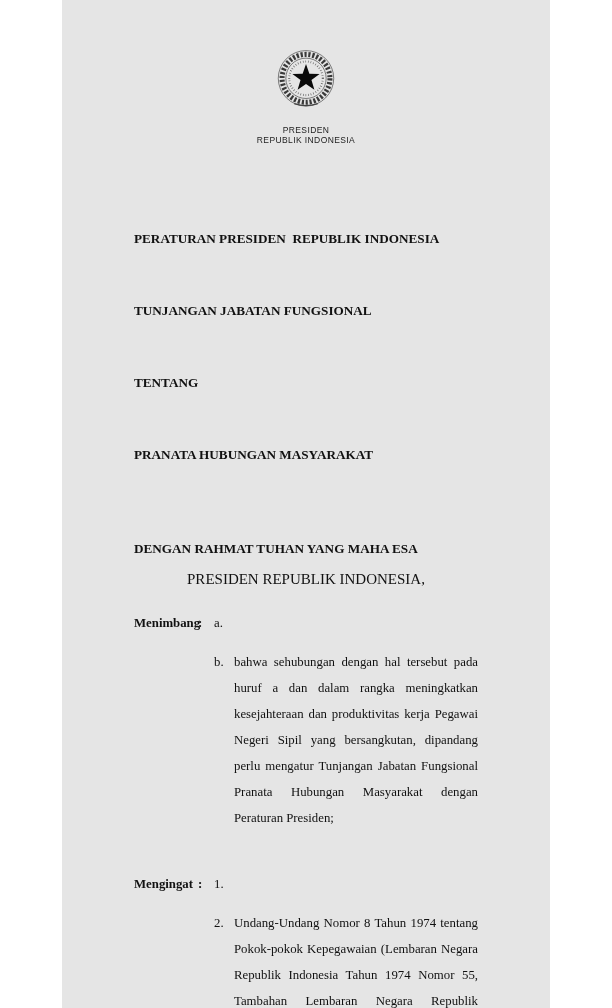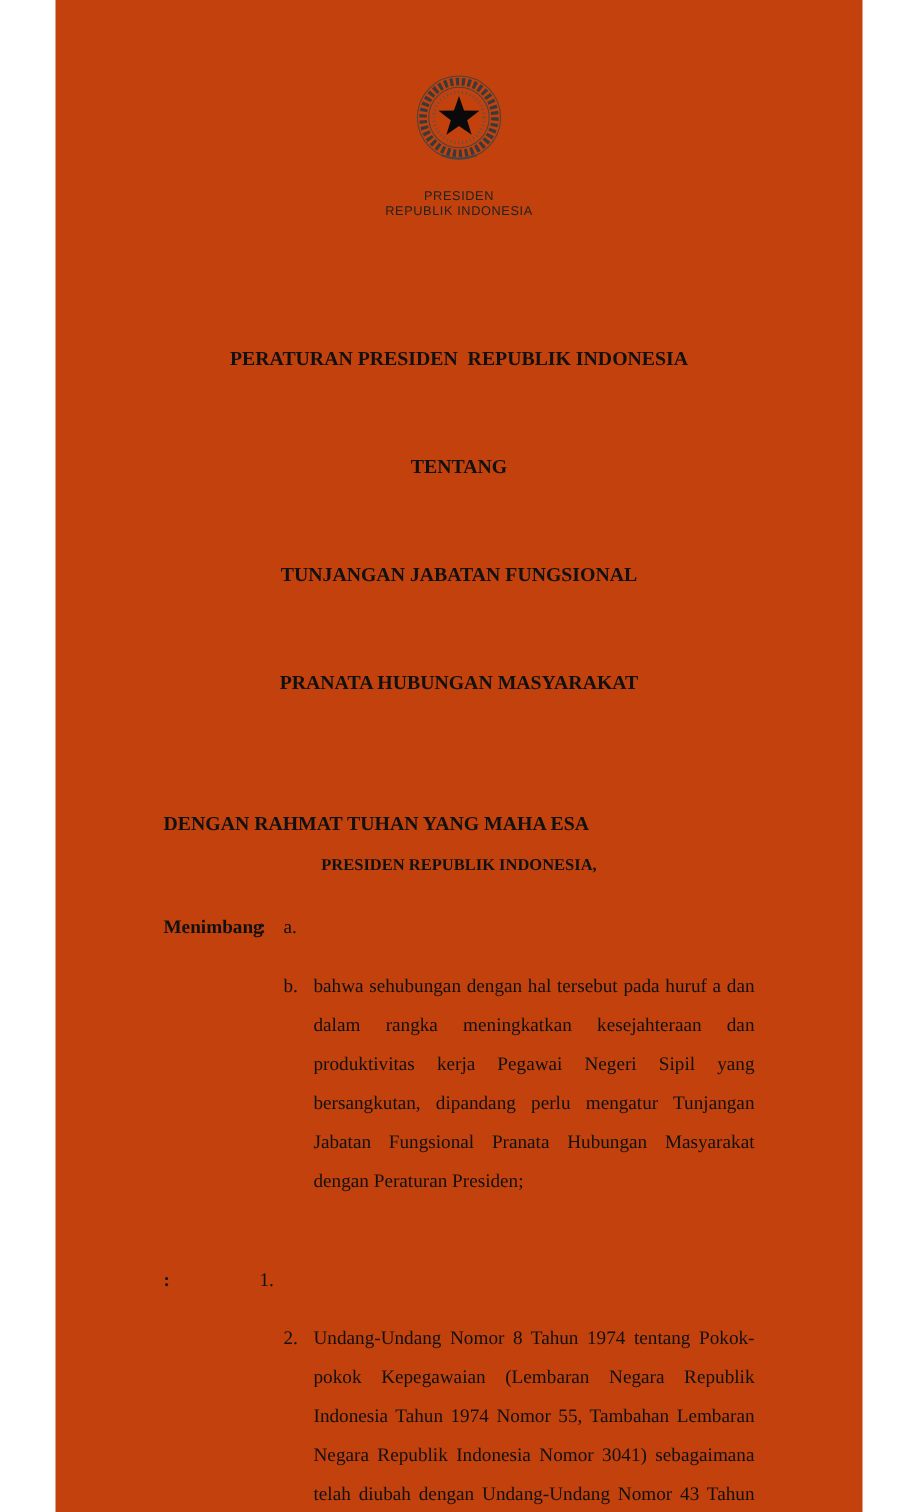--- a/index.html
+++ b/index.html
@@ -1,21 +1,21 @@
 <!DOCTYPE html>
 <html><head>
 <meta charset="utf-8">
 <style>
   html,body { margin:0; padding:0; background:#ffffff; }
   .page {
     position: relative;
-    width: 538px;
+    width: 488px;
     height: 1008px;
     margin: 0 auto;
-    background: #c2410c;
+    background: #e5e5e5;
     font-family: "Liberation Serif", serif;
     color: #111111;
     overflow: hidden;
     box-sizing: border-box;
   }
   .content {
     padding: 38px 72px 0 72px;
     box-sizing: border-box;
   }
   
@@ -27,37 +27,36 @@
     margin-top: 3px;
     font-family: "Liberation Sans", sans-serif;
     font-size: 8.5px;
     line-height: 10px;
     letter-spacing: 0.4px;
     color: #222;
   }
   
   .title-block {
     margin-top: 34px;
-    text-align: center;
     font-weight: bold;
     font-size: 13.2px;
     line-height: 24px;
     white-space: pre-wrap;
   }
   .invocation {
     margin-top: 26px;
     text-align: left;
     font-weight: bold;
     font-size: 13.2px;
   }
   .issuer {
     margin-top: 14px;
     text-align: center;
-    font-weight: bold;
-    font-size: 11px;
+    font-weight: normal;
+    font-size: 15px;
   }
   
   .body-block {
     margin-top: 22px;
     font-size: 12.8px;
     line-height: 26px;
   }
   .section { margin-top: 0; }
   .section + .section { margin-top: 40px; }
   .item-row {
@@ -94,22 +93,22 @@
         <path d="M36 78 Q50 83 64 78" fill="none" stroke="#444" stroke-width="1.6"></path>
       </svg>
       <div class="seal-text">
         <div>PRESIDEN</div>
         <div>REPUBLIK INDONESIA</div>
       </div>
     </div>
 
     <div class="title-block">
       <div>PERATURAN PRESIDEN  REPUBLIK INDONESIA</div>
+      <div>TUNJANGAN JABATAN FUNGSIONAL</div>
       <div>TENTANG</div>
-      <div>TUNJANGAN JABATAN FUNGSIONAL</div>
       <div>PRANATA HUBUNGAN MASYARAKAT</div>
     </div>
 
     <div class="invocation">DENGAN RAHMAT TUHAN YANG MAHA ESA</div>
     <div class="issuer">PRESIDEN REPUBLIK INDONESIA,</div>
 
     <div class="body-block">
 
       <div class="section">
         <div class="item-row">
@@ -120,20 +119,21 @@
         <div class="item-row">
           <span class="sec-label"></span>
           <span class="sec-colon"></span>
           <span class="item-marker">b.</span>
           <span class="item-text">bahwa sehubungan dengan hal tersebut pada huruf a dan dalam rangka meningkatkan kesejahteraan dan produktivitas kerja Pegawai Negeri Sipil yang bersangkutan, dipandang perlu mengatur Tunjangan Jabatan Fungsional Pranata Hubungan Masyarakat dengan Peraturan Presiden;</span>
         </div>
       </div>
 
       <div class="section">
         <div class="item-row">
+          <span class="sec-label">Mengingat</span>
           <span class="sec-colon">:</span>
           <span class="item-marker">1.</span>
         </div>
         <div class="item-row">
           <span class="sec-label"></span>
           <span class="sec-colon"></span>
           <span class="item-marker">2.</span>
           <span class="item-text">Undang-Undang Nomor 8 Tahun 1974 tentang Pokok-pokok Kepegawaian (Lembaran Negara Republik Indonesia Tahun 1974 Nomor 55, Tambahan Lembaran Negara Republik Indonesia Nomor 3041) sebagaimana telah diubah dengan Undang-Undang Nomor 43 Tahun 1999 (Lembaran Negara Republik Indonesia Tahun 1999 Nomor 169, Tambahan Lembaran Negara Republik Indonesia Nomor 3890);</span>
         </div>
       </div>

